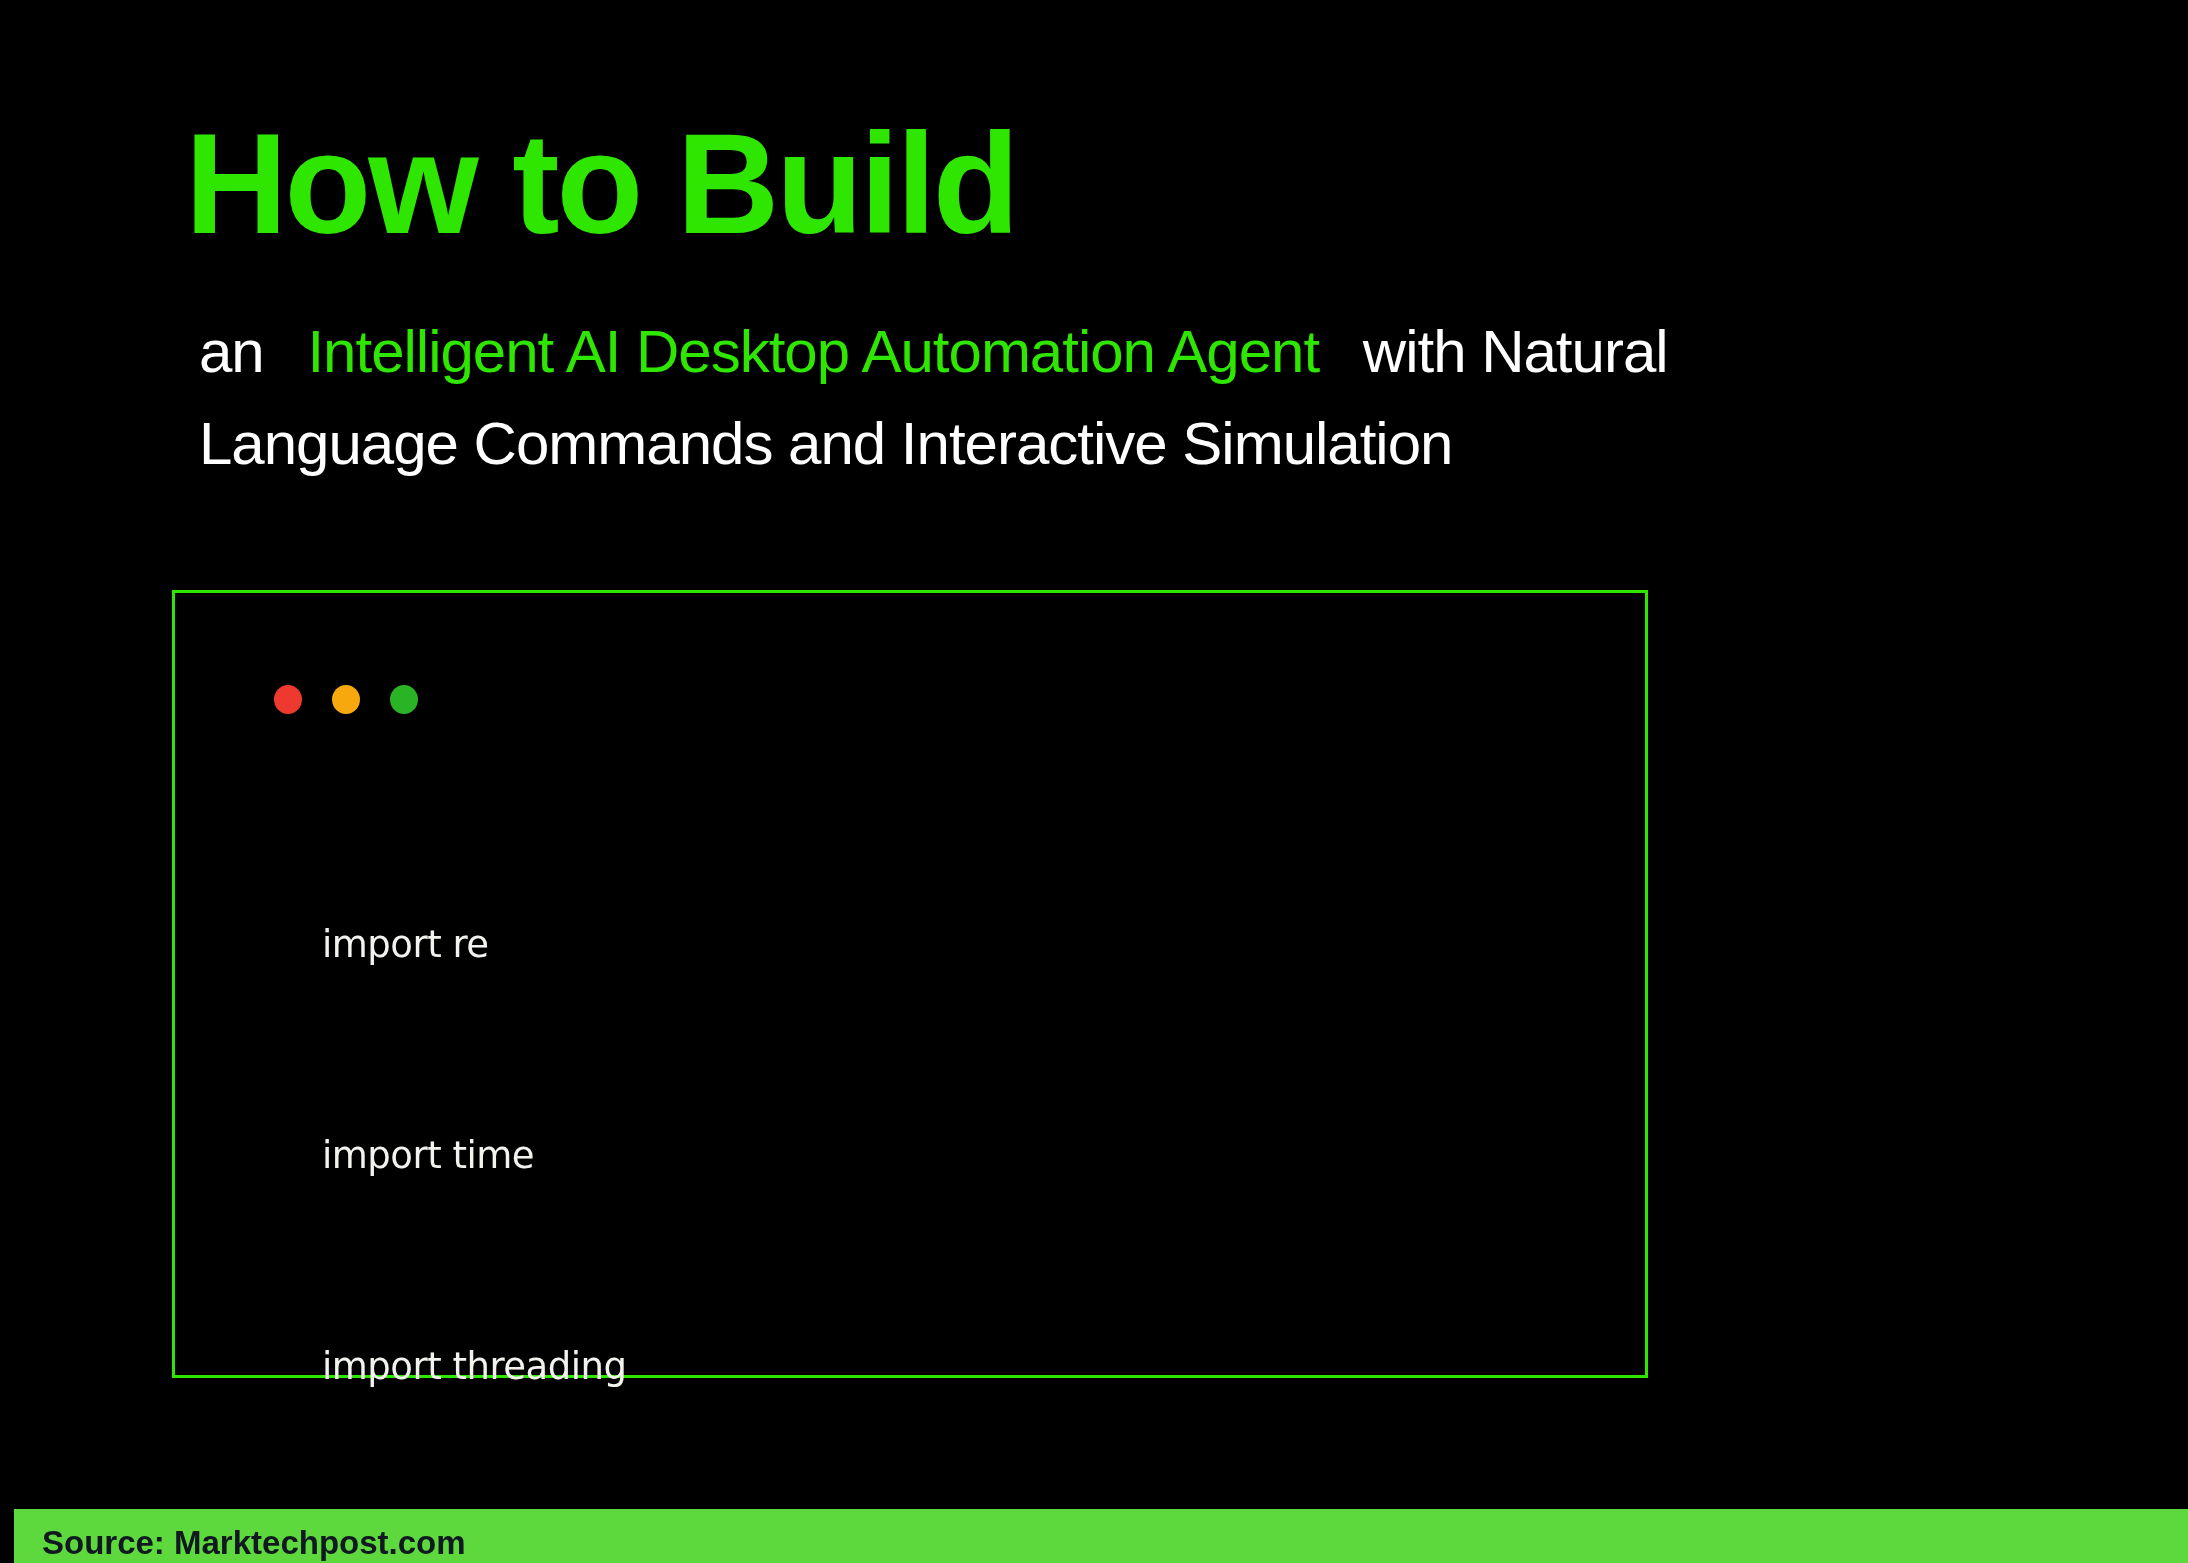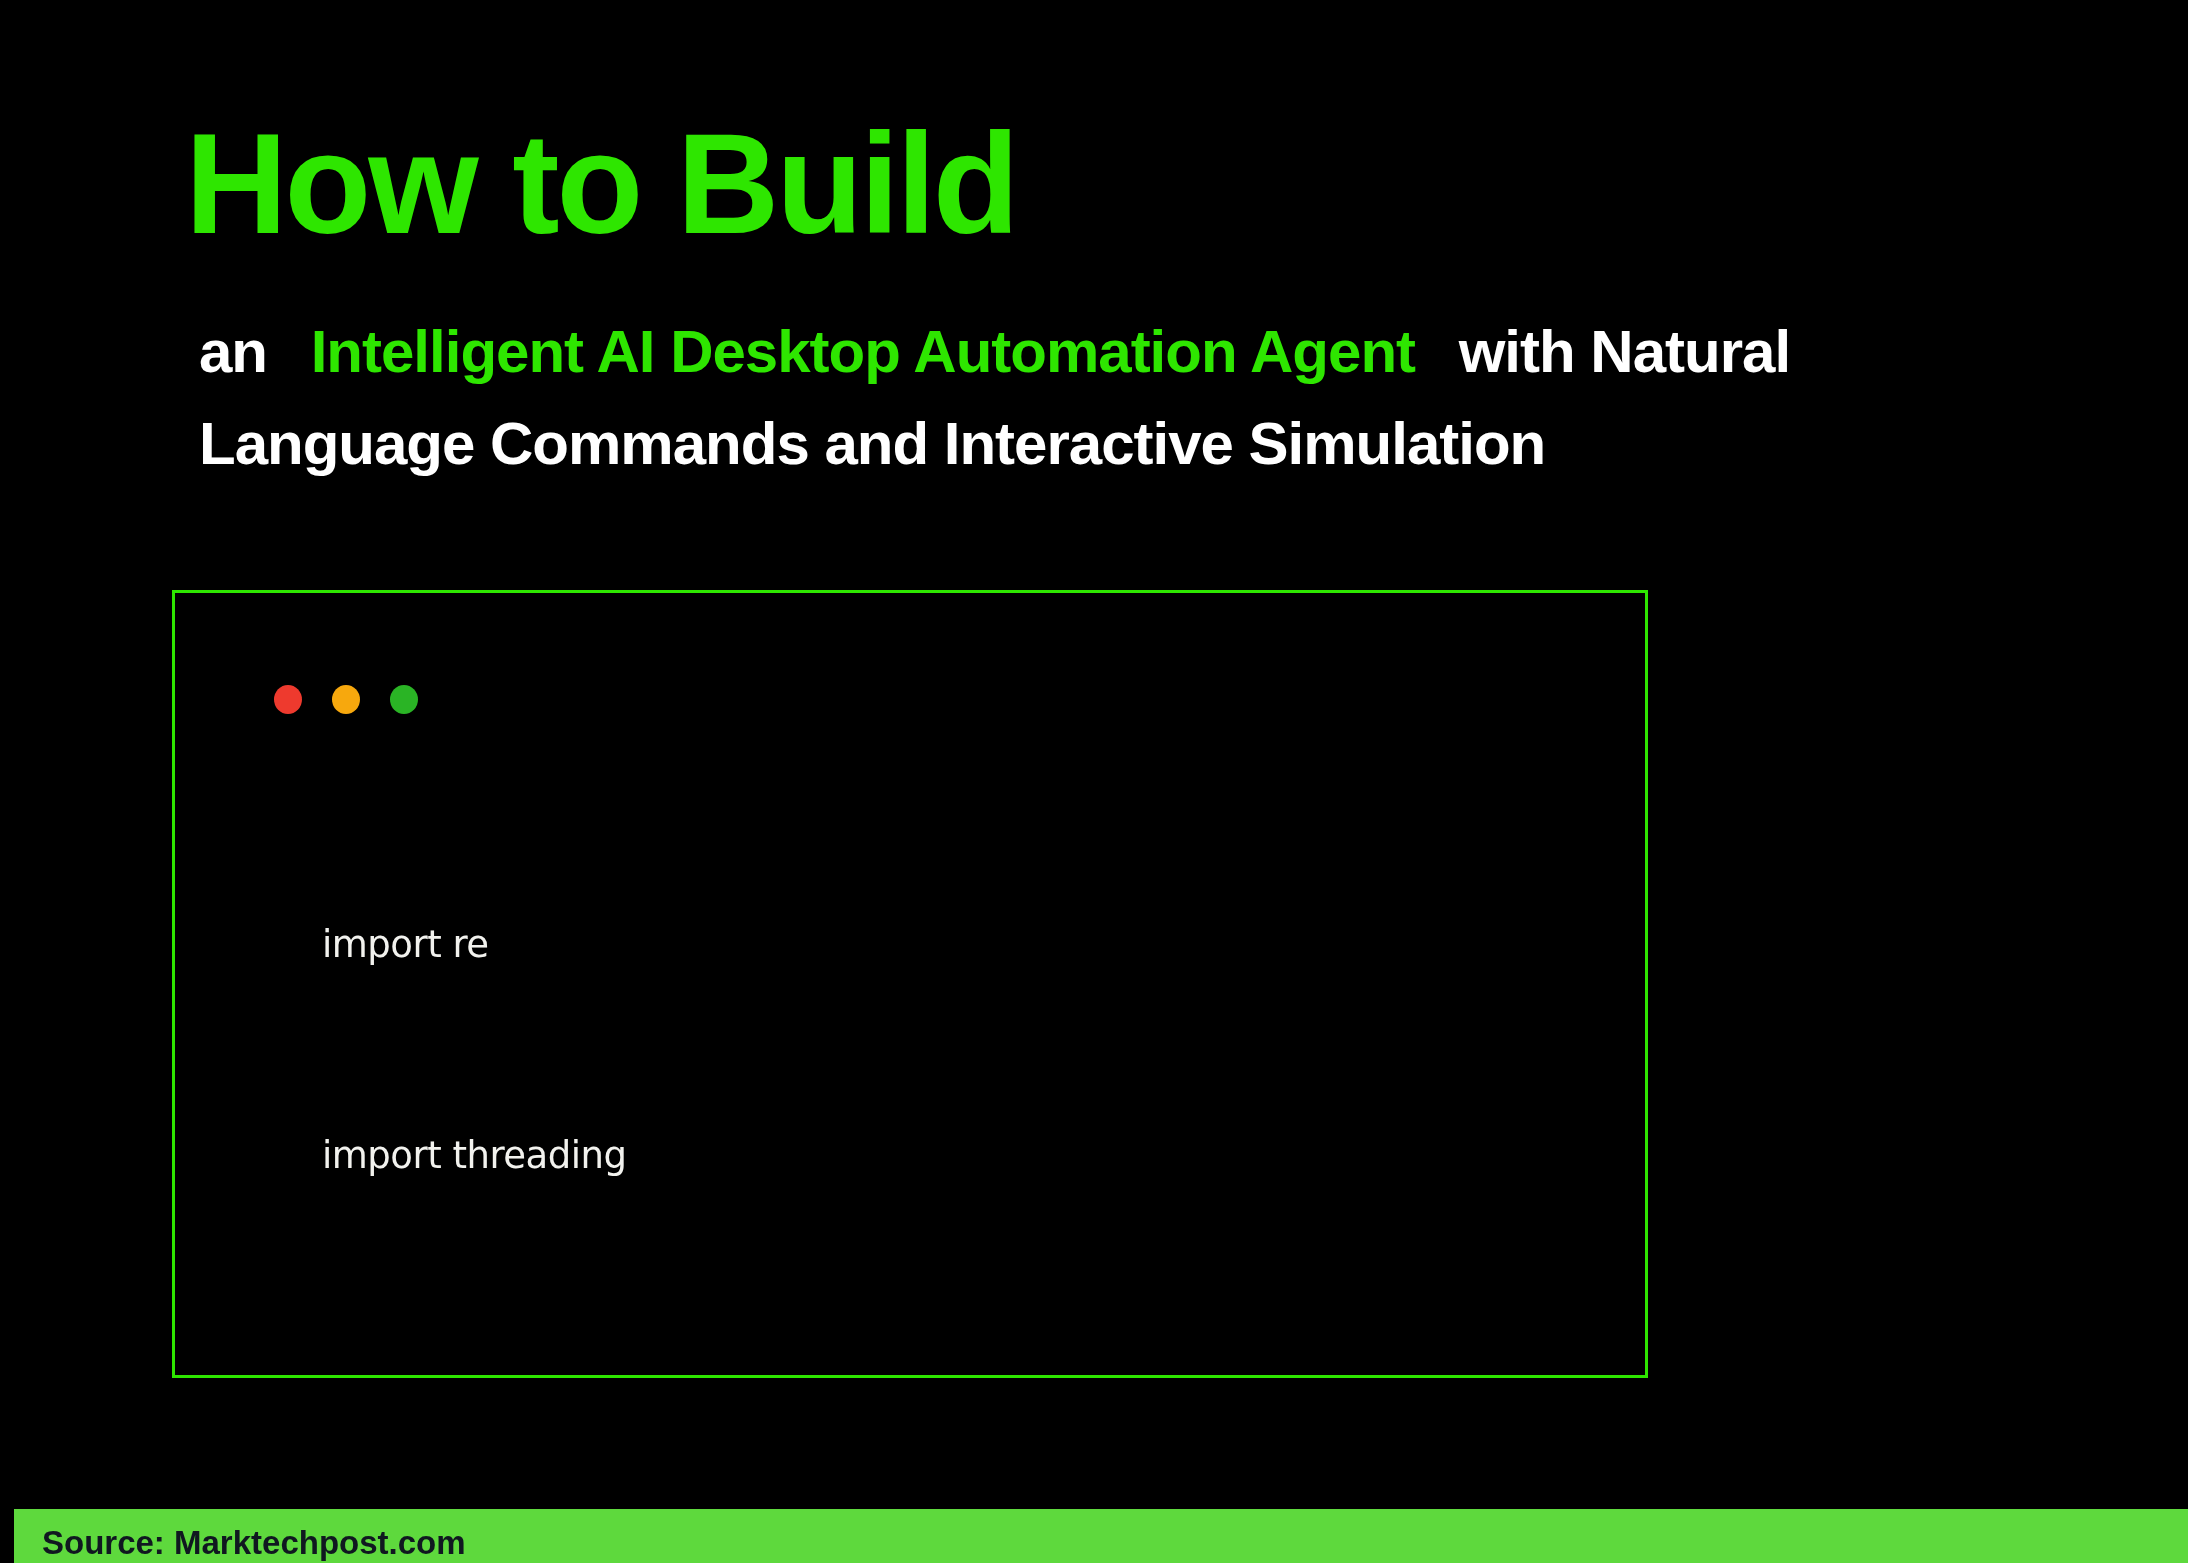--- a/index.html
+++ b/index.html
@@ -34,21 +34,21 @@
     color:var(--accent);
     white-space:nowrap;
   }
 
   .subtitle{
     position:absolute;
     left:157px;
     top:278px;
     width:1900px;
     font-size:60px;
-    font-weight:bold;
+    font-weight:normal;
     line-height:92px;
     letter-spacing:-1px;
     color:var(--text);
   }
   .subtitle .hl{color:var(--accent);}
 
   .code-window{
     position:absolute;
     left:158px;
     top:576px;
@@ -111,20 +111,21 @@
   <p class="subtitle"><span>an </span><span class="hl">Intelligent AI Desktop Automation Agent</span><span> with Natural</span><br><span>Language Commands and Interactive Simulation</span></p>
 
   <section class="code-window">
     <div class="window-controls">
       <span class="dot dot-red"></span>
       <span class="dot dot-amber"></span>
       <span class="dot dot-green"></span>
     </div>
     <div class="code-block">
       <div>import re</div>
+      <div>import time</div>
       <div>import threading</div>
       
       
       
       
     </div>
   </section>
 
   <footer class="source-bar">
     <span class="source-label">Source: Marktechpost.com</span>

